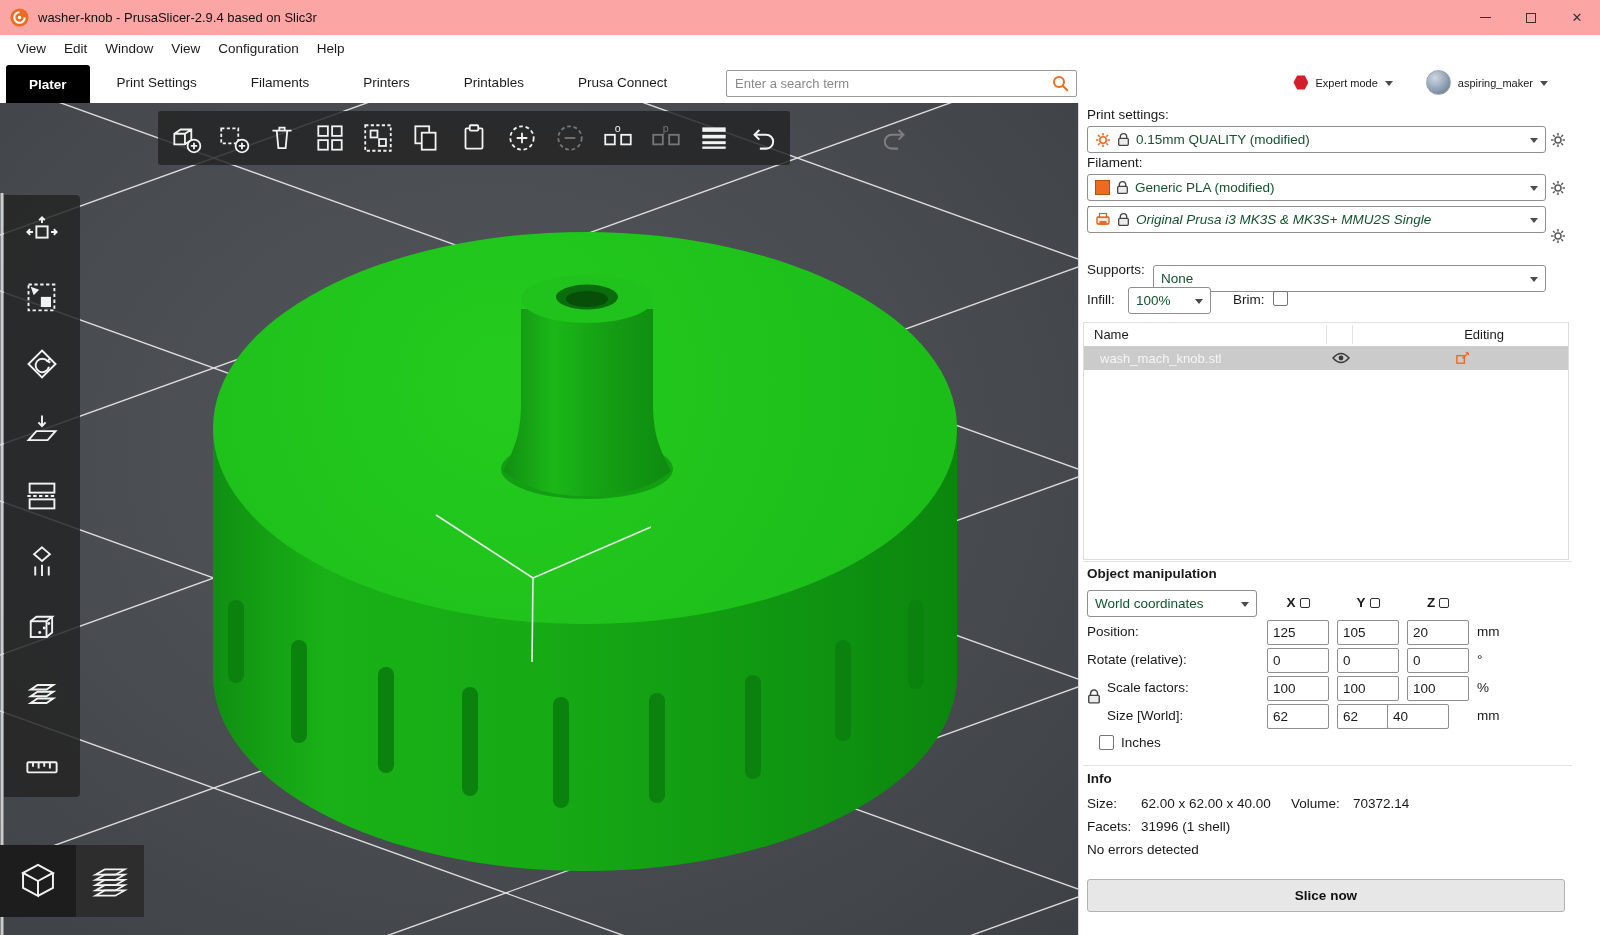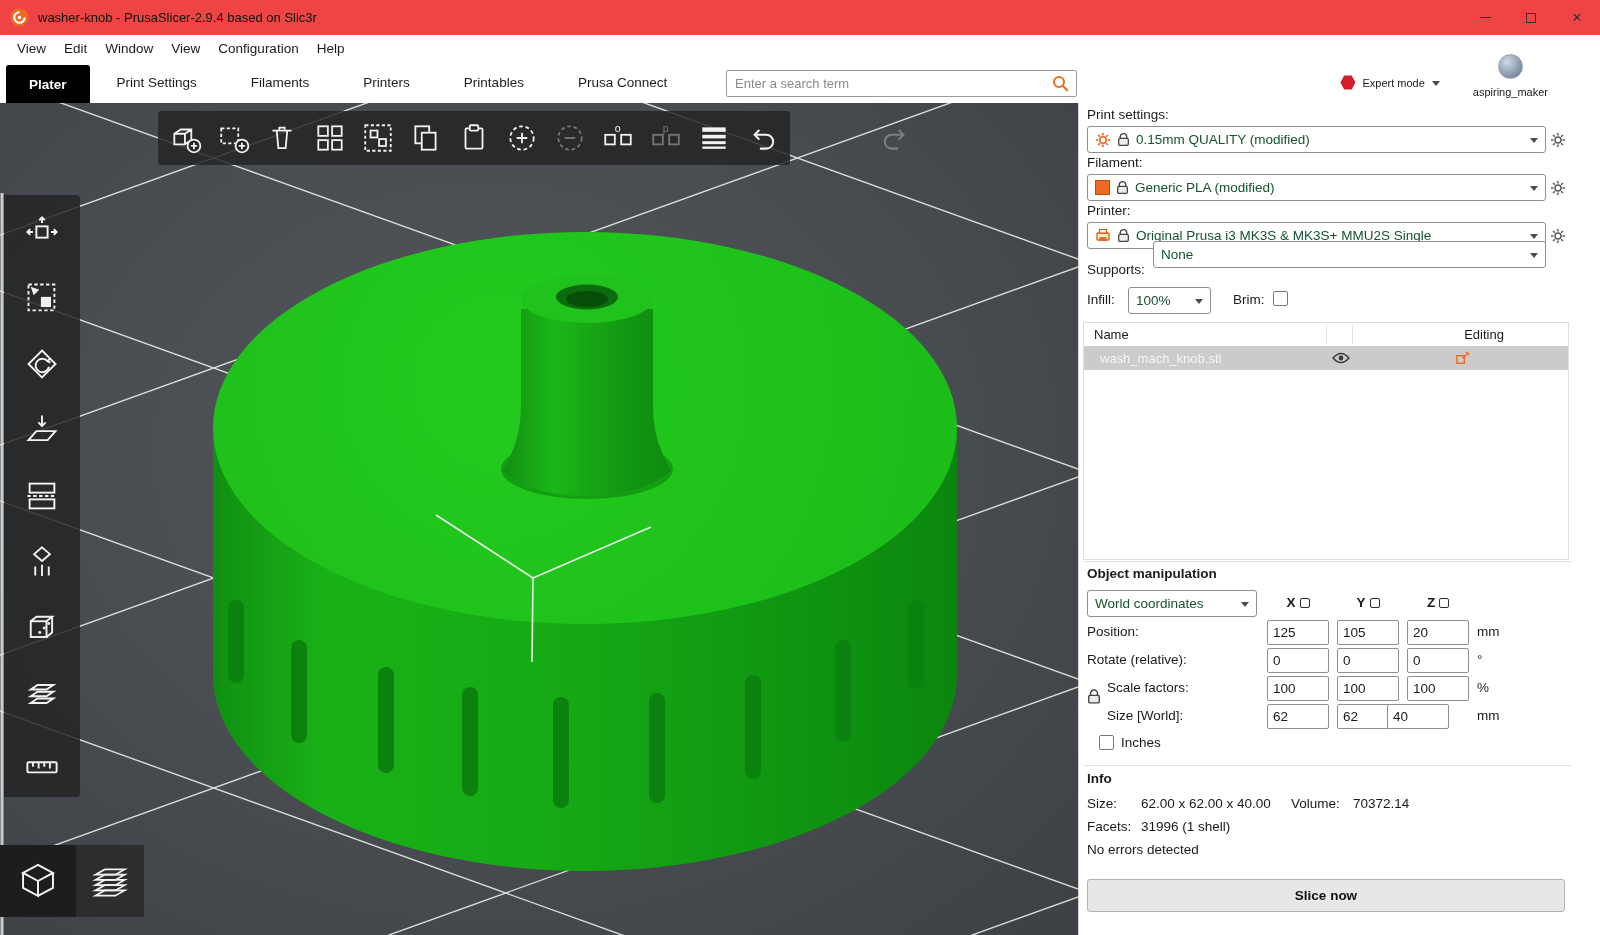--- a/index.html
+++ b/index.html
@@ -1,20 +1,20 @@
 <!DOCTYPE html>
 <html><head>
 <meta charset="utf-8">
 <style>
   * { margin:0; padding:0; box-sizing:border-box; }
   html,body { width:1600px; height:935px; overflow:hidden; font-family:"Liberation Sans",sans-serif; background:#fff; -webkit-user-select:none; user-select:none; }
   .window { position:relative; width:1600px; height:935px; background:#fff; }
 
   
-  .titlebar { position:absolute; top:0; left:0; right:0; height:35px; background:#ef4444; display:flex; align-items:center; }
+  .titlebar { position:absolute; top:0; left:0; right:0; height:35px; background:#fca5a5; display:flex; align-items:center; }
   .app-logo { margin-left:10px; width:19px; height:19px; }
   .title-text { margin-left:9px; font-size:13px; color:#111; }
   .win-controls { margin-left:auto; display:flex; height:35px; }
   .win-btn { width:46px; height:35px; display:flex; align-items:center; justify-content:center; cursor:default; }
   .min-glyph { width:11px; height:1.5px; background:#333; }
   .max-glyph { width:10px; height:10px; border:1.2px solid #333; }
   .close-glyph { font-size:13px; color:#333; line-height:1; }
 
   
   .menubar { position:absolute; top:35px; left:0; right:0; height:27px; background:#fff; display:flex; align-items:center; padding-left:8px; }
@@ -26,21 +26,21 @@
   .tab { font-size:13.5px; color:#1c1c1c; padding:0 27px; height:41px; display:flex; align-items:center; }
   .tab.active { background:#000; color:#fff; border-radius:3px 3px 0 0; height:38px; padding:0 23px; font-weight:bold; }
   .searchbox { position:absolute; left:726px; top:8px; width:351px; height:27px; border:1px solid #9a9a9a; border-radius:2px; background:#fff; display:flex; align-items:center; }
   .searchbox input { flex:1; border:none; outline:none; font-size:13px; padding:0 8px; color:#333; font-family:"Liberation Sans",sans-serif; background:transparent; }
   .searchbox input::placeholder { color:#8a8a8a; }
   .search-glyph { margin-right:7px; flex:0 0 auto; }
   .top-right { position:absolute; right:52px; top:0; height:41px; display:flex; align-items:center; gap:7px; }
   .hexagon { width:15px; height:15px; background:#d21f2b; clip-path:polygon(25% 4%,75% 4%,100% 50%,75% 96%,25% 96%,0 50%); }
   .mode-label, .user-label { font-size:11px; color:#1a1a1a; }
   .chev { width:0; height:0; border-left:4.5px solid transparent; border-right:4.5px solid transparent; border-top:5.5px solid #4c4c4c; margin-top:2px; }
-  .user-cluster { display:flex; align-items:center; gap:7px; margin-left:26px;flex-direction:column; }
+  .user-cluster { display:flex; align-items:center; gap:7px; margin-left:26px; }
   .avatar { width:25px; height:25px; border-radius:50%; background:radial-gradient(circle at 35% 30%, #cfd8e2 0%, #8fa0b4 55%, #5d6e82 100%); border:1px solid #9aa6b2; }
 
   
   .content { position:absolute; top:103px; left:0; right:0; bottom:0; }
   .viewport { position:absolute; left:0; top:0; width:1078px; height:832px; background:radial-gradient(ellipse at 45% 42%, #53575c 0%, #484c51 55%, #3d4145 100%); overflow:hidden; }
   .scene { position:absolute; left:0; top:0; }
 
   
   .toolbar-top { position:absolute; left:158px; top:8px; height:54px; display:flex; align-items:center; background:rgba(36,36,36,.84); border-radius:3px; padding:0 4px; }
   .toolbar-top .tbtn { width:48px; height:48px; display:flex; align-items:center; justify-content:center; }
@@ -478,42 +478,42 @@
         <div class="chev"></div>
       </div>
       <div class="abs gearbtn" style="left:470px; top:76px;">
         <svg width="16" height="16" viewBox="0 0 16 16">
           <circle cx="8" cy="8" r="3" fill="none" stroke="#5a5a5a" stroke-width="1.5"></circle>
           <path d="M12.5 8 H15 M11.2 11.2 L13 13 M8 12.5 V15 M4.8 11.2 L3 13 M3.5 8 H1 M4.8 4.8 L3 3 M8 3.5 V1 M11.2 4.8 L13 3" stroke="#5a5a5a" stroke-width="1.5"></path>
         </svg>
       </div>
 
       <div class="abs plabel" style="left:8px; top:100px;">Printer:</div>
-      <div class="abs combo" style="left:8px; top:119px; width:459px;">
+      <div class="abs combo" style="left:8px; top:103px; width:459px;font-style:italic;">
         <svg width="16" height="15" viewBox="0 0 16 15">
           <rect x="2" y="5" width="12" height="7" rx="1" fill="#fbe6d4" stroke="#d06010" stroke-width="1.3"></rect>
           <rect x="4.5" y="1.5" width="7" height="3.5" fill="#fff" stroke="#d06010" stroke-width="1.2"></rect>
           <rect x="4.5" y="9" width="7" height="4" fill="#ED6B21" stroke="none"></rect>
         </svg>
         <svg width="13" height="15" viewBox="0 0 12 14">
           <path d="M3 6 V4.5 a3 3 0 0 1 6 0 V6" fill="none" stroke="#444" stroke-width="1.3"></path>
           <rect x="1.5" y="6" width="9" height="6.5" rx="1" fill="#ececec" stroke="#444" stroke-width="1.2"></rect>
         </svg>
         <span class="combo-text">Original Prusa i3 MK3S &amp; MK3S+ MMU2S Single</span>
         <div class="chev"></div>
       </div>
       <div class="abs gearbtn" style="left:470px; top:124px;">
         <svg width="16" height="16" viewBox="0 0 16 16">
           <circle cx="8" cy="8" r="3" fill="none" stroke="#5a5a5a" stroke-width="1.5"></circle>
           <path d="M12.5 8 H15 M11.2 11.2 L13 13 M8 12.5 V15 M4.8 11.2 L3 13 M3.5 8 H1 M4.8 4.8 L3 3 M8 3.5 V1 M11.2 4.8 L13 3" stroke="#5a5a5a" stroke-width="1.5"></path>
         </svg>
       </div>
 
       <div class="abs plabel" style="left:8px; top:159px;">Supports:</div>
-      <div class="abs combo" style="left:74px; top:138px; width:393px;">
+      <div class="abs combo" style="left:74px; top:162px; width:393px;">
         <span class="combo-text">None</span>
         <div class="chev"></div>
       </div>
 
       <div class="abs plabel" style="left:8px; top:189px;">Infill:</div>
       <div class="abs combo" style="left:49px; top:184px; width:83px;">
         <span class="combo-text">100%</span>
         <div class="chev"></div>
       </div>
       <div class="abs plabel" style="left:154px; top:189px;">Brim:</div>

